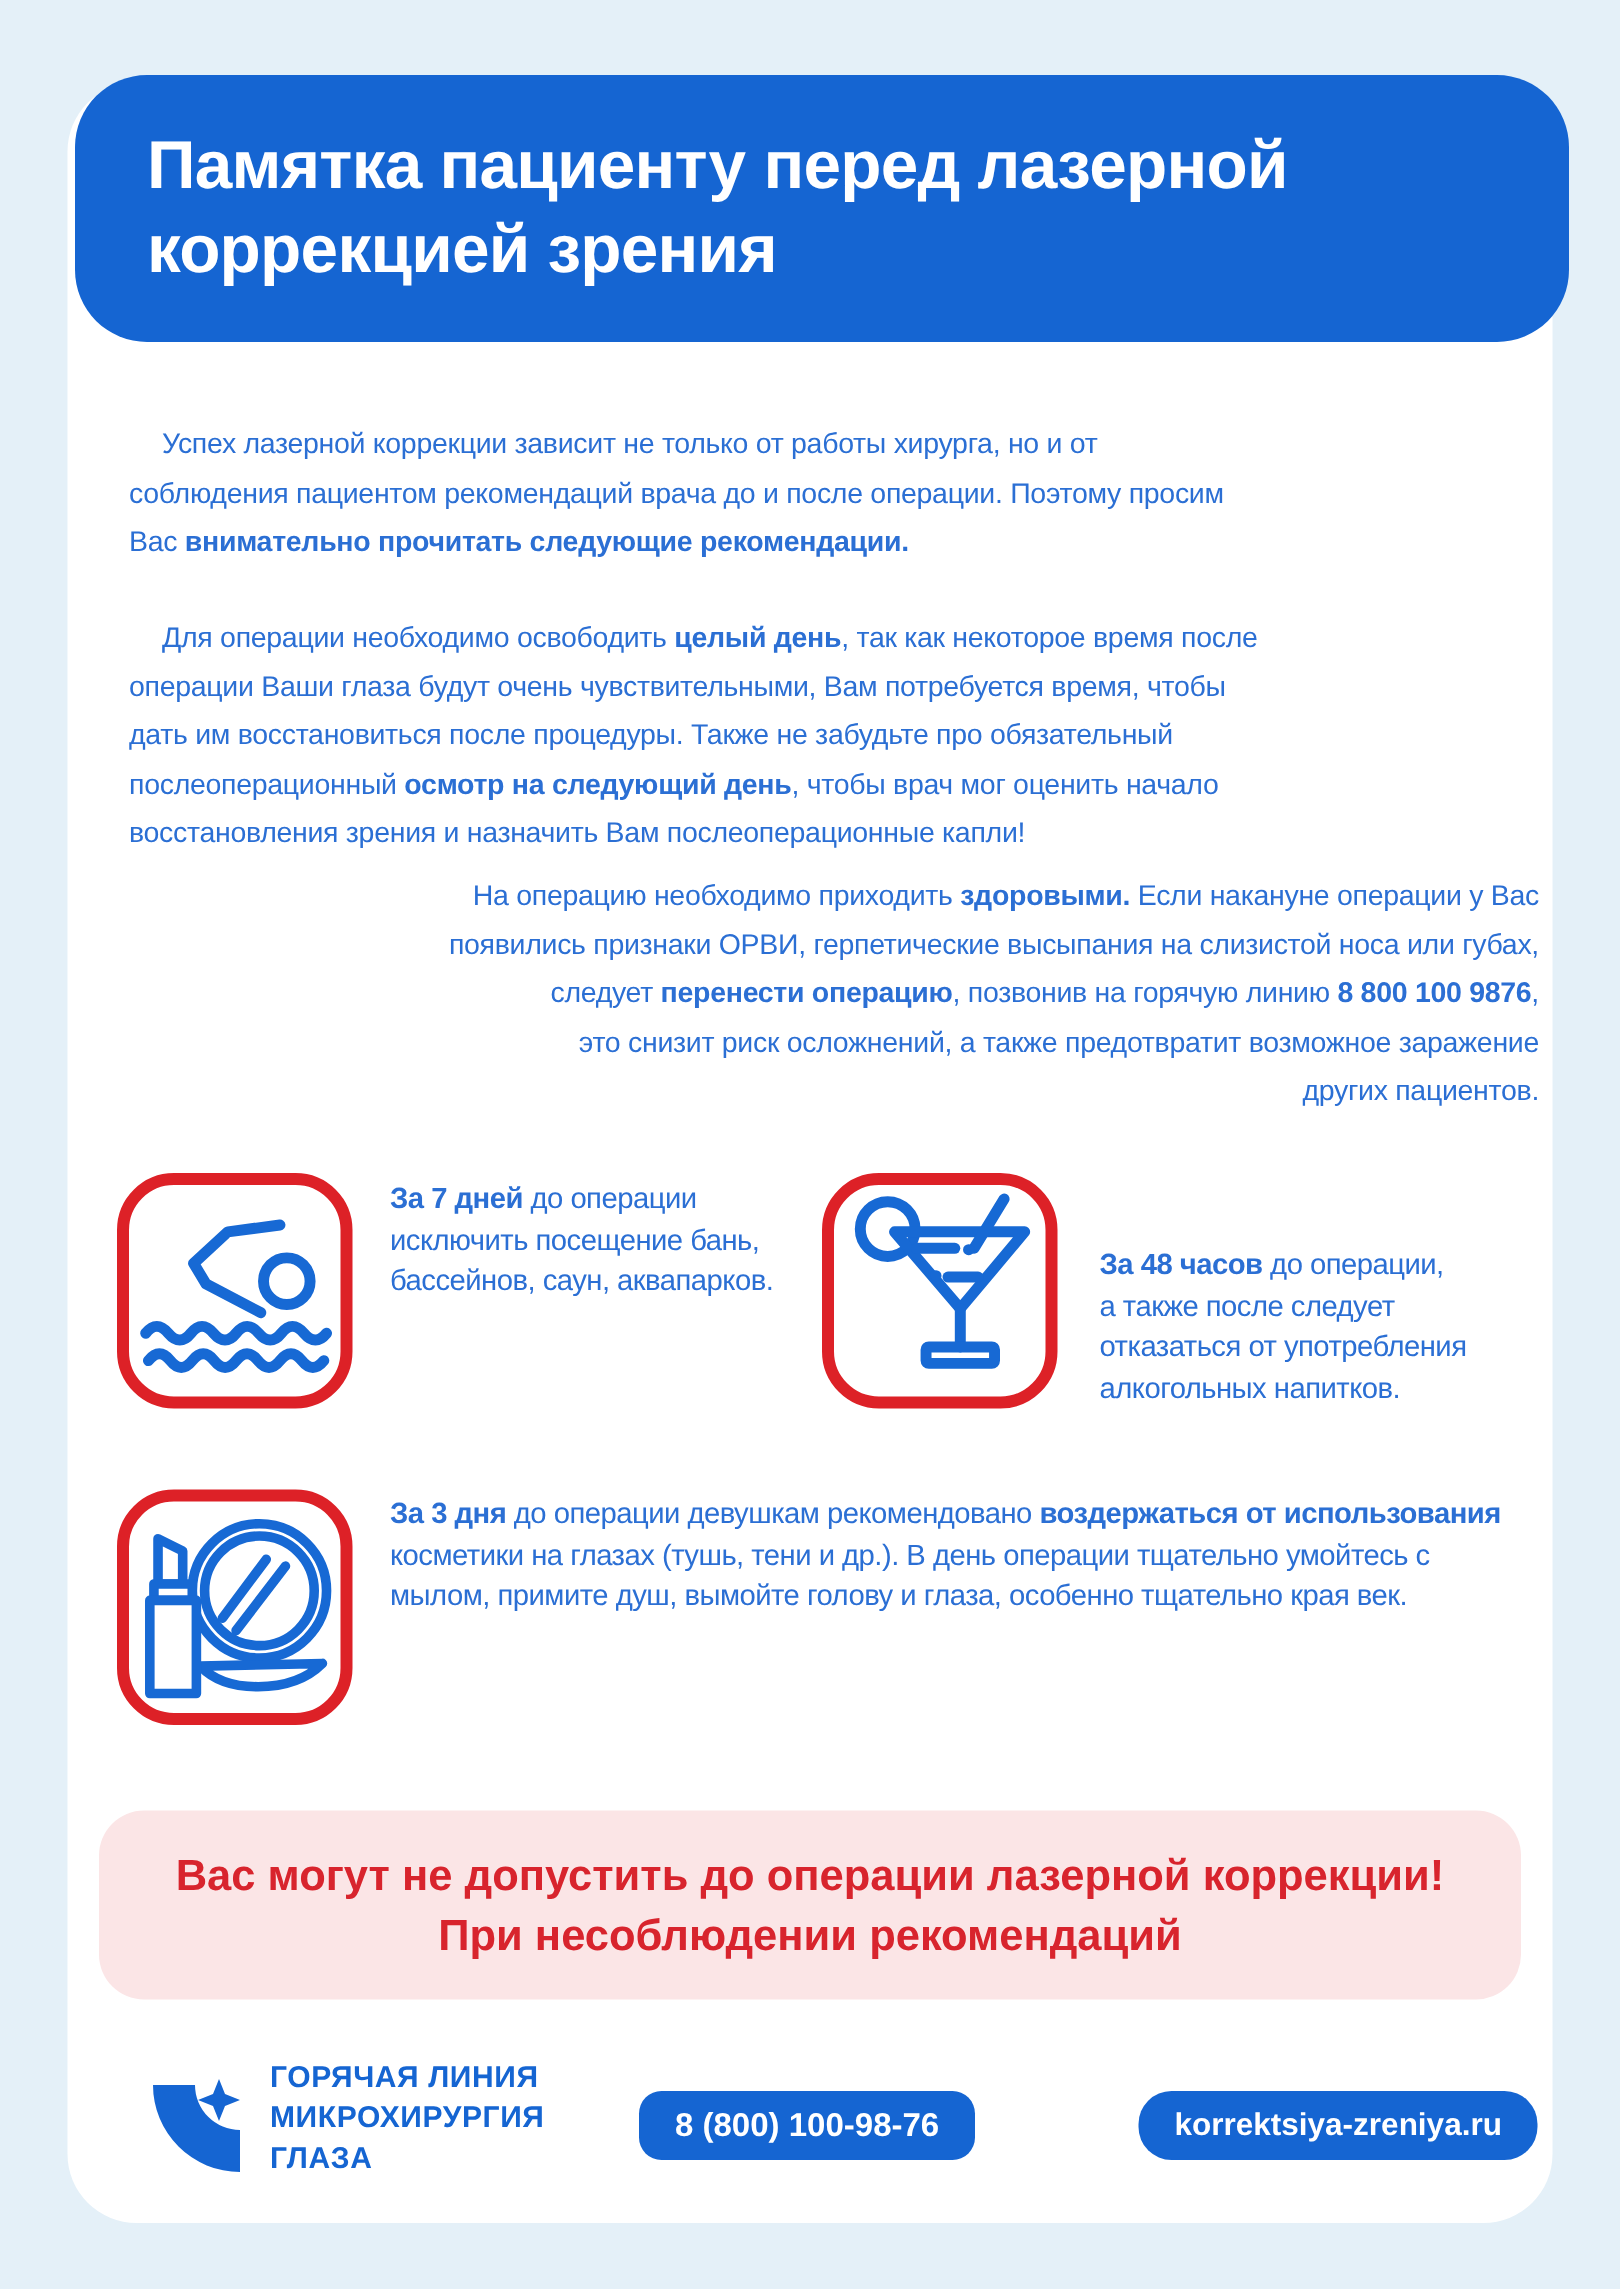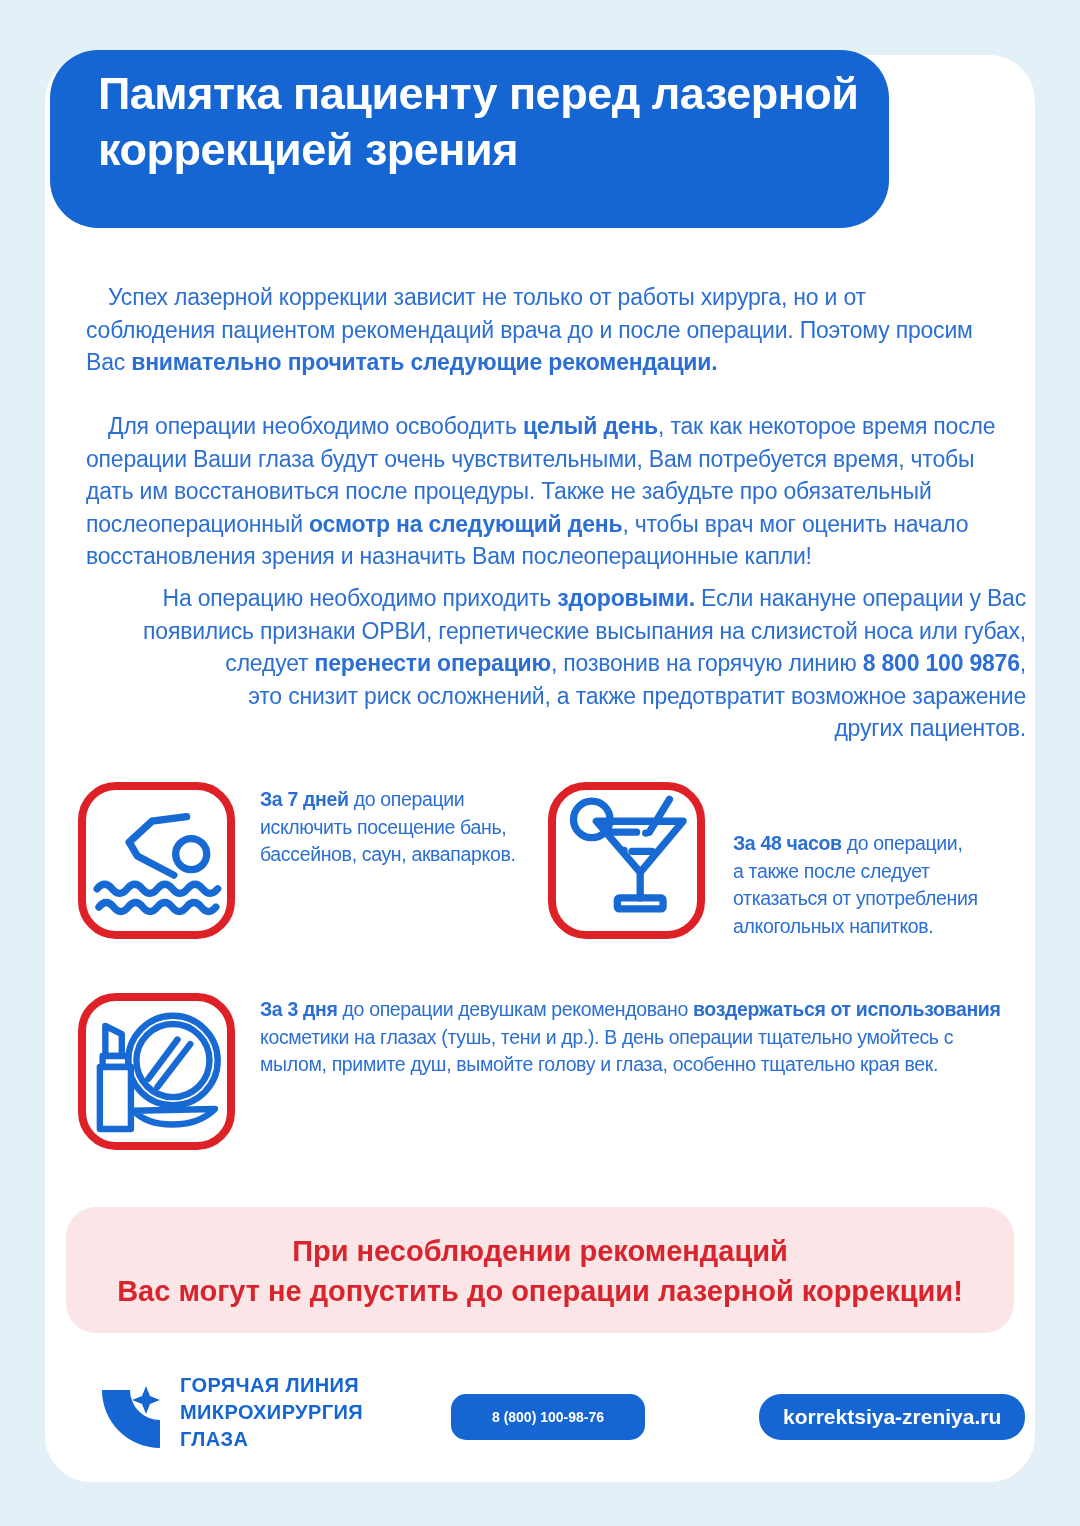--- a/index.html
+++ b/index.html
@@ -7,31 +7,31 @@
     width:1080px;height:1526px;position:relative;
     background:#e4f0f8;
     font-family:"Liberation Sans","DejaVu Sans",sans-serif;
     overflow:hidden;
   }
   .card{
     position:absolute;left:45px;top:55px;width:990px;height:1427px;
     background:#ffffff;border-radius:46px;
   }
   .header{
-    position:absolute;left:50px;top:50px;width:839px;height:178px;
+    position:absolute;left:50px;top:50px;width:996px;height:178px;
     background:#1565d2;border-radius:48px;box-sizing:border-box;
-    padding:16px 48px;
+    padding:32px 48px;
   }
   .header h1{
     margin:0;color:#ffffff;font-size:45px;line-height:56px;font-weight:700;
     white-space:pre;letter-spacing:-0.5px;
   }
   .para{
     position:absolute;left:86px;width:940px;
-    color:#2b6fd4;font-size:23px;line-height:32.5px;
+    color:#2b6fd4;font-size:19px;line-height:32.5px;
     white-space:pre;letter-spacing:-0.2px;text-indent:22px;
   }
   .b{font-weight:700;}
   #para-intro{top:281px;}
   #para-day{top:410px;}
   #para-health{top:582px;text-align:right;}
   .tile{
     position:absolute;width:157px;height:157px;box-sizing:border-box;
     border:8px solid #dd2127;border-radius:38px;background:#ffffff;
   }
@@ -58,21 +58,21 @@
   .logo-text{
     position:absolute;left:180px;top:1372px;color:#1565d2;
     font-size:20px;line-height:27px;font-weight:700;letter-spacing:0.4px;
   }
   .pill{
     position:absolute;top:1394px;height:46px;border-radius:15px;
     background:#1565d2;color:#ffffff;font-weight:700;
     display:inline-flex;align-items:center;justify-content:center;
     padding:0 24px;box-sizing:border-box;
   }
-  #pill-phone{left:451px;min-width:194px;font-size:14px;}
+  #pill-phone{left:426px;min-width:194px;font-size:22px;}
   #pill-site{left:759px;min-width:216px;font-size:21px;border-radius:22px;}
   .icon-stroke{stroke:#1769d4;fill:none;stroke-width:8;stroke-linecap:round;stroke-linejoin:round;}
   .icon-stroke-thin{stroke:#1769d4;fill:none;stroke-width:7;stroke-linecap:round;stroke-linejoin:round;}
   .icon-white{fill:#ffffff;}
 </style>
 </head>
 <body>
 
 <div class="card"></div>
 
@@ -136,22 +136,22 @@
     <rect class="icon-stroke-thin icon-white" x="16" y="58" width="28" height="12"></rect>
     <rect class="icon-stroke-thin icon-white" x="13" y="70" width="34" height="68"></rect>
   </svg>
 </div>
 <div class="tile-text" id="text-cosmetics"><span class="b">За 3 дня</span><span> до операции девушкам рекомендовано </span><span class="b">воздержаться от использования</span><span>
 косметики на глазах (тушь, тени и др.). В день операции тщательно умойтесь с
 мылом, примите душ, вымойте голову и глаза, особенно тщательно края век.
 </span></div>
 
 <div class="warning">
+  <div>Вас могут не допустить до операции лазерной коррекции!</div>
   <div>При несоблюдении рекомендаций</div>
-  <div>Вас могут не допустить до операции лазерной коррекции!</div>
 </div>
 
 <svg class="logo-icon" viewBox="0 0 64 64">
   <path fill="#1565d2" d="M 2 4 A 58 58 0 0 0 60 62 L 60 34 A 30 30 0 0 1 30 4 Z"></path>
   <polygon fill="#1565d2" points="46,0 50,10 60,14 50,18 46,28 42,18 32,14 42,10"></polygon>
 </svg>
 <div class="logo-text">
   <div>ГОРЯЧАЯ ЛИНИЯ</div>
   <div>МИКРОХИРУРГИЯ</div>
   <div>ГЛАЗА</div>

